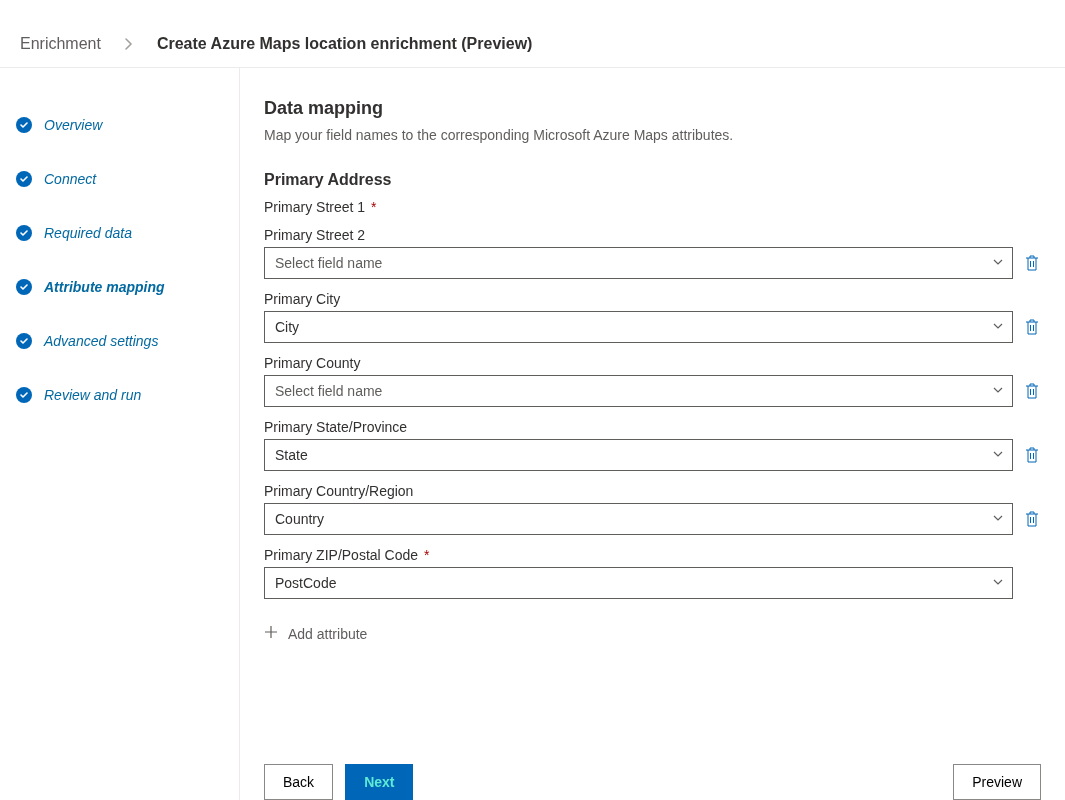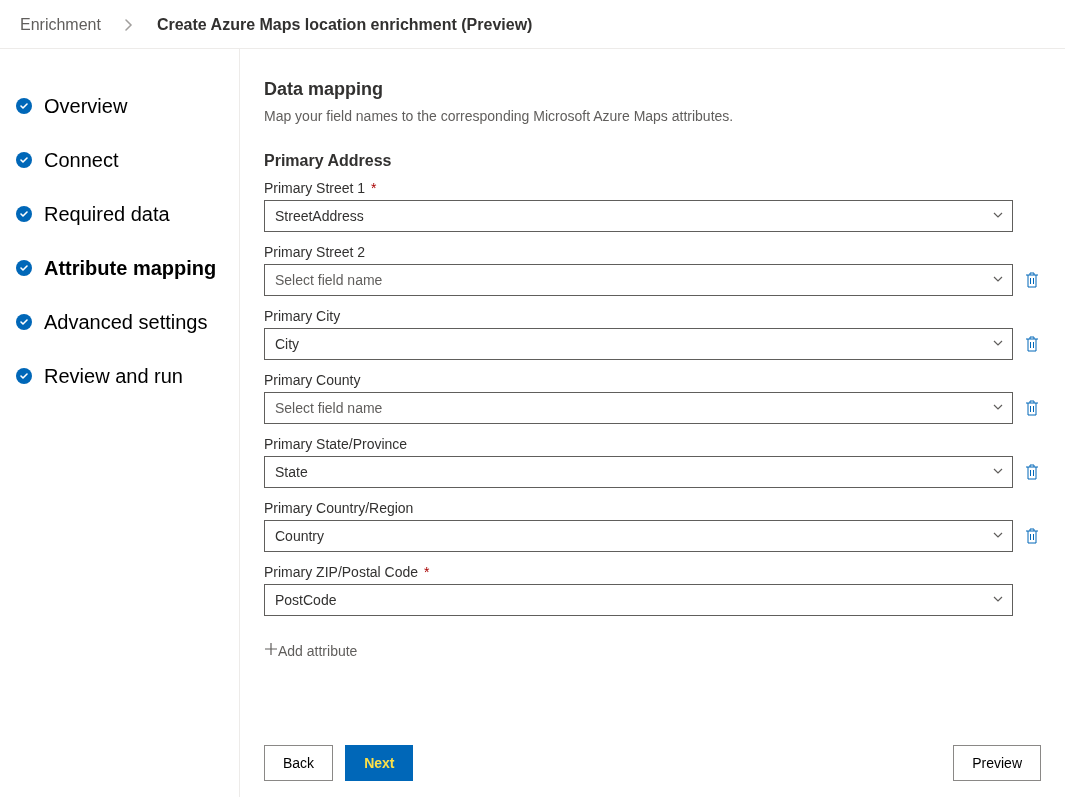--- a/index.html
+++ b/index.html
@@ -11,20 +11,21 @@
       width: 1065px;
       height: 800px;
       overflow: hidden;
     }
     .breadcrumb {
       display: flex;
       align-items: flex-end;
       gap: 24px;
       padding: 16px 20px 14px;
       border-bottom: 1px solid #edebe9;
+      margin-top: 19px;
     }
     .breadcrumb-item { font-size: 16px; color: #605e5c; }
     .breadcrumb-current { font-size: 16px; font-weight: 600; color: #323130; }
     .breadcrumb-sep { color: #a19f9d; font-size: 13px; }
     .layout { display: flex; height: calc(800px - 52px); }
     .sidebar {
       width: 240px;
       border-right: 1px solid #edebe9;
       padding: 30px 0 20px;
     }
@@ -37,21 +38,21 @@
       cursor: pointer;
     }
     .step-dot {
       width: 16px; height: 16px;
       border-radius: 50%;
       background: #0067b8;
       display: flex; align-items: center; justify-content: center;
       flex-shrink: 0;
     }
     .step-dot svg { display: block; }
-    .step-label { font-size: 20px; color: #000000; }
+    .step-label { font-size: 14px; color: #0369a1; font-style: italic; }
     .step.active .step-label { font-weight: 600; }
     .main {
       flex: 1;
       display: flex;
       flex-direction: column;
       min-width: 0;
     }
     .content {
       flex: 1;
       overflow: auto;
@@ -88,20 +89,21 @@
     .delete-btn {
       width: 18px; height: 18px;
       display: flex; align-items: center; justify-content: center;
       cursor: pointer;
       color: #0067b8;
       flex-shrink: 0;
     }
     .add-row {
       display: flex;
       align-items: center;
+      gap: 10px;
       padding: 14px 0 4px;
       cursor: pointer;
       color: #605e5c;
       font-size: 14px;
     }
     .add-row .plus { color: #605e5c; }
     .footer {
       display: flex;
       align-items: center;
       justify-content: space-between;
@@ -113,21 +115,21 @@
       padding: 0 18px;
       font-size: 14px;
       font-family: inherit;
       border: 1px solid #8a8886;
       background: #fff;
       cursor: pointer;
     }
     .btn.primary {
       background: #0067b8;
       border-color: #0067b8;
-      color: #fde047;
+      color: #5eead4;
       font-weight: 600;
     }
   </style>
 </head>
 <body>
 
 <div class="breadcrumb">
   <span class="breadcrumb-item">Enrichment</span>
   <span class="breadcrumb-sep">
     <svg width="8" height="12" viewBox="0 0 8 12">
@@ -190,28 +192,20 @@
     </nav>
 
   <div class="main">
     <div class="content">
       <h2 class="section-title">Data mapping</h2>
       <p class="section-desc">Map your field names to the corresponding Microsoft Azure Maps attributes.</p>
       <h3 class="group-title">Primary Address</h3>
       <div id="fields">
           <div class="field-row">
             <label class="field-label">Primary Street 1<span class="req"> *</span></label>
-            <div class="field-body row-no-delete">
-              <div class="select">
-                <span class="select-text">StreetAddress</span>
-                <span><svg class="chev" width="12" height="12" viewBox="0 0 12 12">
-                    <path d="M2 4 L6 8 L10 4" stroke="#605e5c" stroke-width="1.2" fill="none"></path>
-                  </svg></span>
-              </div>
-            </div>
           </div>
           <div class="field-row">
             <label class="field-label">Primary Street 2</label>
             <div class="field-body">
               <div class="select placeholder">
                 <span class="select-text">Select field name</span>
                 <span><svg class="chev" width="12" height="12" viewBox="0 0 12 12">
                     <path d="M2 4 L6 8 L10 4" stroke="#605e5c" stroke-width="1.2" fill="none"></path>
                   </svg></span>
               </div>

